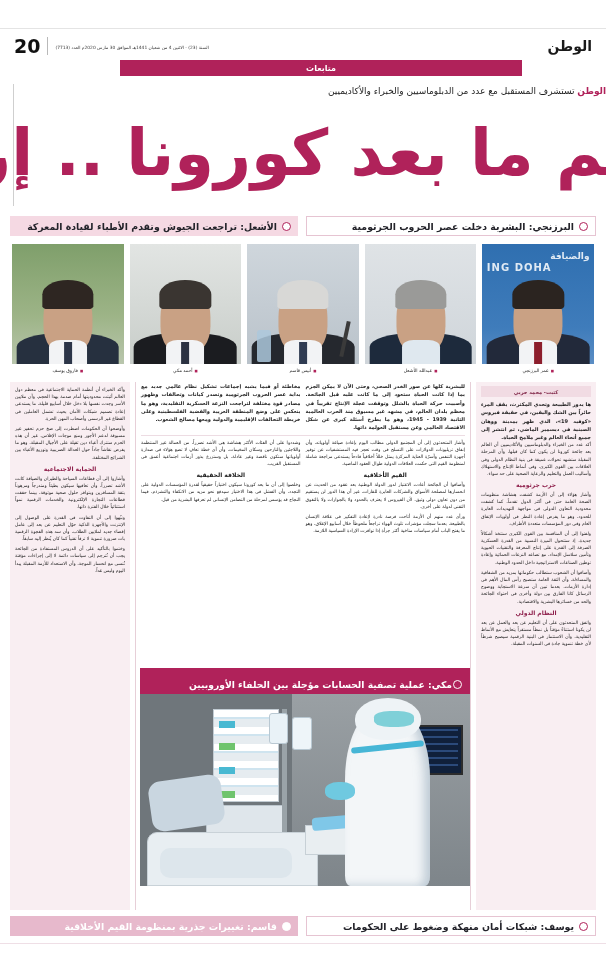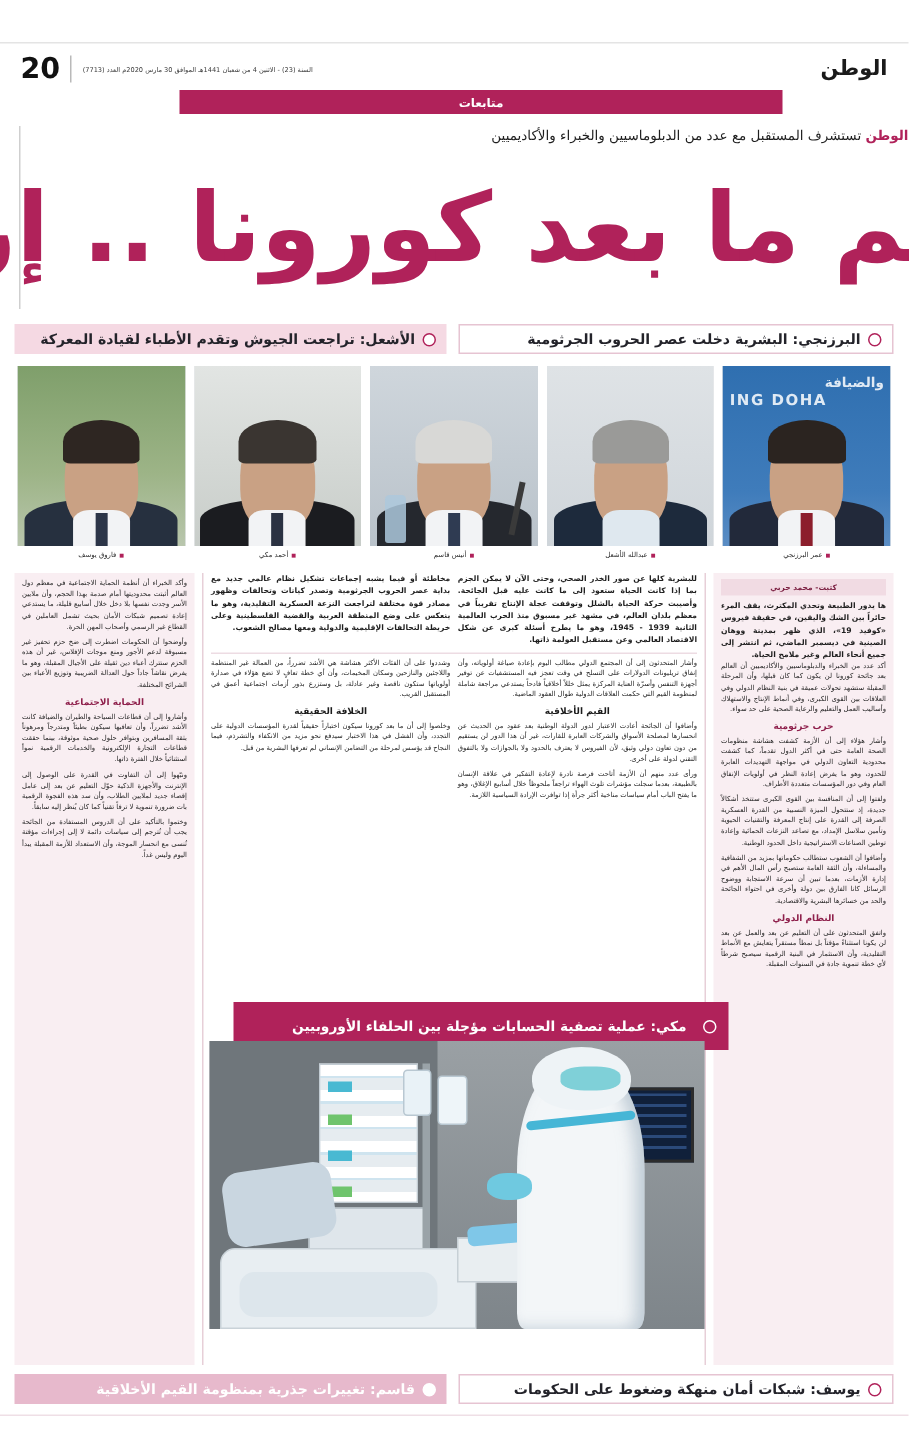--- a/index.html
+++ b/index.html
@@ -188,22 +188,22 @@
   .mid-cols{ display:flex; gap:5px; direction:rtl; }
   .mid-cols .mc{ flex:1; }
 
   .rule-v{ width:1px; background:#e7cfd8; }
 
   
   .hr-soft{ height:1px; background:#eddce3; margin:3px 0; }
 
   
   .mid-banner{
-    position:absolute; top:668px; left:156px; width:330px; height:20px;
-    background:#b0225a; display:flex; align-items:center; gap:11px;
+    position:absolute; top:668px; left:140px; width:330px; height:20px;
+    background:#b0225a; display:flex; align-items:center; gap:1px;
     padding:16px 8px; direction:rtl;
   }
   .mid-banner .bullet-o{ border-color:#ffffff; background:transparent; }
   .mid-banner span{ color:#fff; font-size:9.2px; font-weight:bold; white-space:nowrap; }
 
   
   .hospital{
     position:absolute; top:694px; left:140px; width:330px; height:192px;
     overflow:hidden; background:#8f9499;
   }

